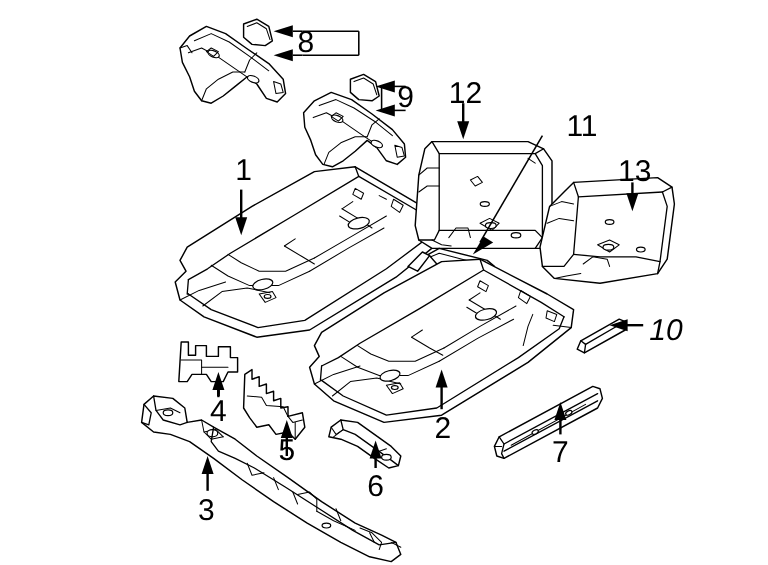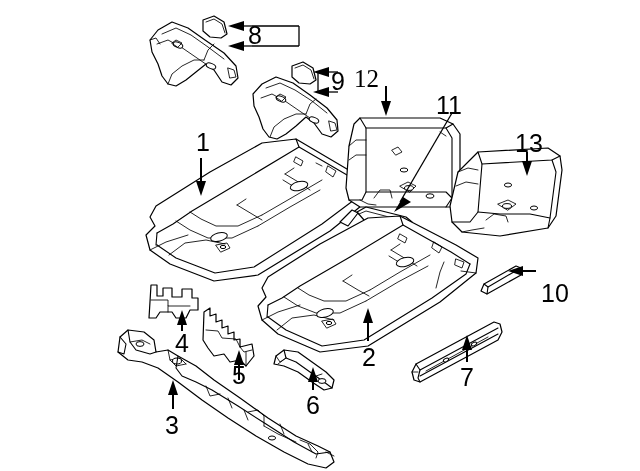--- a/index.html
+++ b/index.html
@@ -353,18 +353,18 @@
 
   <div class="callout-label" style="left:196px; top:130px;">1</div>
   <div class="callout-label" style="left:362px; top:345px;">2</div>
   <div class="callout-label" style="left:165px; top:413px;">3</div>
   <div class="callout-label" style="left:175px; top:331px;">4</div>
   <div class="callout-label" style="left:232px; top:363px;">5</div>
   <div class="callout-label" style="left:306px; top:393px;">6</div>
   <div class="callout-label" style="left:460px; top:365px;">7</div>
   <div class="callout-label" style="left:248px; top:23px;">8</div>
   <div class="callout-label" style="left:331px; top:69px;">9</div>
-  <div class="callout-label" style="left:541px; top:281px;">10</div>
-  <div class="callout-label" style="left:436px; top:93px;">11</div>
-  <div class="callout-label" style="left:354px; top:66px;font-family:Liberation Serif, serif;">12</div>
+  <div class="callout-label" style="left:541px; top:263px;font-style:italic;">10</div>
+  <div class="callout-label" style="left:472px; top:93px;">11</div>
+  <div class="callout-label" style="left:374px; top:66px;">12</div>
   <div class="callout-label" style="left:515px; top:131px;text-align:right;">13</div>
 
 </div>
 
 </body></html>

